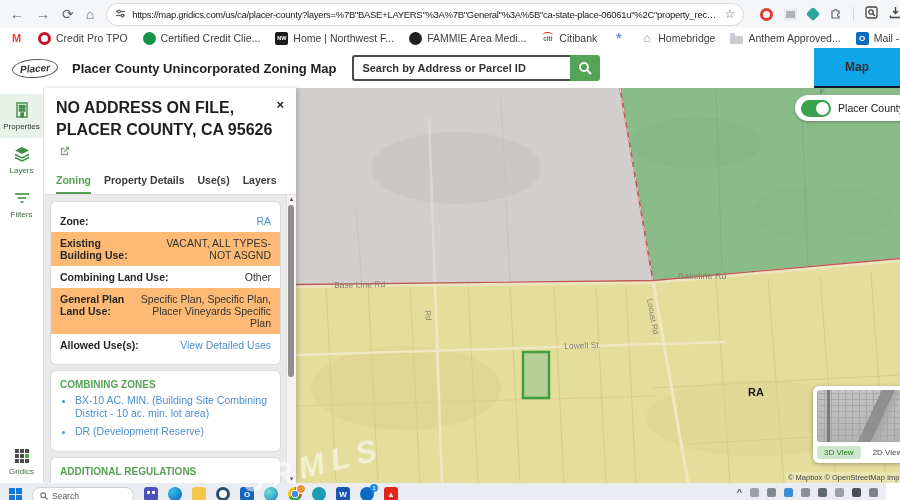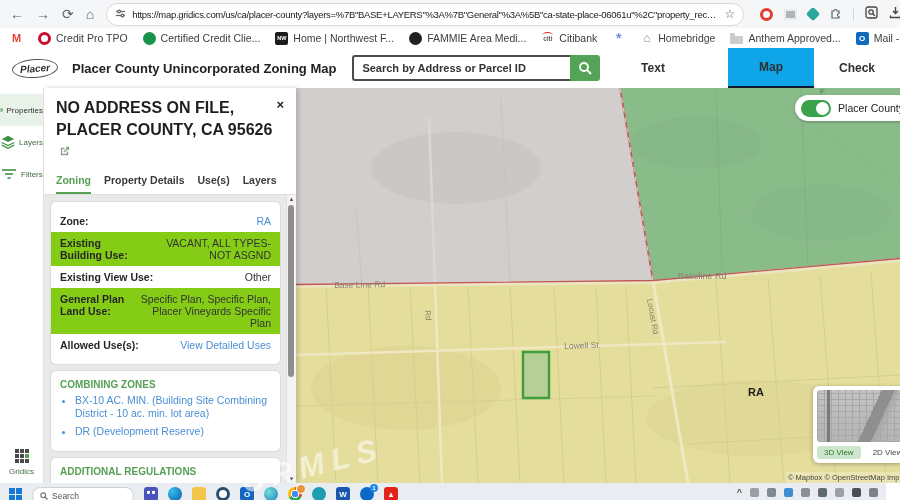--- a/index.html
+++ b/index.html
@@ -55,21 +55,21 @@
   .searchbtn{width:30px;background:#55a357;border:none;border-radius:0 3px 3px 0;
              display:flex;align-items:center;justify-content:center;}
   .viewtabs{margin-left:auto;display:flex;height:40px;}
   .vtab{width:86px;display:flex;align-items:center;justify-content:center;font-size:12px;
         font-weight:bold;color:#2f2f2f;box-sizing:border-box;}
   .vtab.active{background:#0ea5e9;border-bottom:2px solid #0f172a;margin-left:32px;}
   
   .sidebar{position:absolute;left:0;top:88px;bottom:17px;width:44px;background:#fff;
            border-right:1px solid #e0e0e0;display:flex;flex-direction:column;align-items:center;
            padding-top:6px;box-sizing:border-box;z-index:5;}
-  .side-item{width:100%;padding:7px 0;display:flex;flex-direction:row;align-items:center;
+  .side-item{width:100%;padding:7px 0;display:flex;flex-direction:column;align-items:center;
              gap:3px;font-size:8px;color:#3f6b42;}
   .side-item.active{background:#e9f2e9;color:#333;}
   .side-footer{margin-top:auto;width:100%;padding:7px 0;display:flex;flex-direction:column;
                align-items:center;gap:3px;font-size:8px;color:#3f6b42;}
   
   .panel{position:absolute;left:44px;top:88px;bottom:17px;width:252px;background:#fff;
          box-shadow:2px 0 5px rgba(0,0,0,.18);display:flex;flex-direction:column;z-index:4;}
   .panel-head{display:flex;padding:9px 10px 2px 12px;}
   .panel-title{flex:1;font-size:16px;font-weight:bold;color:#1f1f1f;line-height:1.35;}
   .linkicon{display:inline-block;margin-left:4px;}
@@ -79,21 +79,21 @@
   .ptab.active{color:#56a054;border-bottom:2px solid #56a054;}
   .panel-body{flex:1;position:relative;background:#e9e9e9;overflow:hidden;}
   .panel-cards{position:absolute;left:0;top:0;right:9px;}
   .card{background:#fff;border-radius:5px;margin:7px 7px;padding:8px 9px;
         box-shadow:0 0 2px rgba(0,0,0,.2);}
   .sec-head{font-size:10px;font-weight:bold;color:#57a055;margin-bottom:3px;}
   .rowline{display:flex;justify-content:space-between;gap:8px;padding:5px 9px;margin:0 -9px;
            font-size:10.5px;align-items:baseline;}
   .rowline .k{font-weight:bold;color:#262626;}
   .rowline .v{text-align:right;color:#333;max-width:138px;}
-  .rowline.shaded{background:#84cc16;}
+  .rowline.shaded{background:#fdba74;}
   .v.link, li.link{color:#4a8fd4;}
   ul.bullets{margin:3px 0 2px 15px;padding:0;font-size:10.5px;color:#262626;}
   ul.bullets li{margin:4px 0;line-height:1.3;}
   .pscroll{position:absolute;right:0;top:0;bottom:0;width:9px;background:#f4f4f4;
            border-left:1px solid #e2e2e2;}
   .pthumb{position:absolute;top:10px;left:1px;width:6px;height:172px;background:#8f8f8f;border-radius:3px;}
   .parrow{position:absolute;left:0;width:9px;text-align:center;font-size:6px;color:#555;}
   
   .map{position:absolute;left:296px;top:88px;right:0;bottom:17px;overflow:hidden;background:#e4dd9c;}
   .map svg{position:absolute;left:0;top:0;}
@@ -238,23 +238,21 @@
     <div class="searchwrap">
       <input class="searchinput" type="text" placeholder="Search by Address or Parcel ID" style="">
       <button class="searchbtn">
         <svg width="14" height="14" viewBox="0 0 14 14" fill="none" stroke="#fff" stroke-width="1.8">
           <circle cx="6" cy="6" r="4"></circle>
             <line x1="9" y1="9" x2="13" y2="13"></line>
           </svg>
       </button>
     </div>
     <div class="viewtabs">
-      <div class="vtab">Text</div>
       <div class="vtab active">Map</div>
-      <div class="vtab">Check</div>
     </div>
   </div>
 
   <div class="sidebar">
     <div class="side-item active">
       <svg width="18" height="18" viewBox="0 0 18 18" fill="none" stroke="#3f8f44" stroke-width="1.4">
         <rect x="4" y="2" width="10" height="14"></rect>
           <rect x="6.5" y="4.5" width="2" height="2" fill="#3f8f44"></rect>
         <rect x="9.8" y="4.5" width="2" height="2" fill="#3f8f44"></rect>
           <rect x="6.5" y="8" width="2" height="2" fill="#3f8f44"></rect>
@@ -320,21 +318,21 @@
           <div class="card">
             <div class="rowline">
               <span class="k">Zone:</span>
               <span class="v link">RA</span>
             </div>
             <div class="rowline shaded">
               <span class="k">Existing Building Use:</span>
               <span class="v">VACANT, ALL TYPES-NOT ASGND</span>
             </div>
             <div class="rowline">
-              <span class="k">Existing View Use:</span>
+              <span class="k">Combining Land Use:</span>
               <span class="v">Other</span>
             </div>
             <div class="rowline shaded">
               <span class="k">General Plan Land Use:</span>
               <span class="v">Specific Plan, Specific Plan, Placer Vineyards Specific Plan</span>
             </div>
             <div class="rowline">
               <span class="k">Allowed Use(s):</span>
               <span class="v link">View Detailed Uses</span>
             </div>

